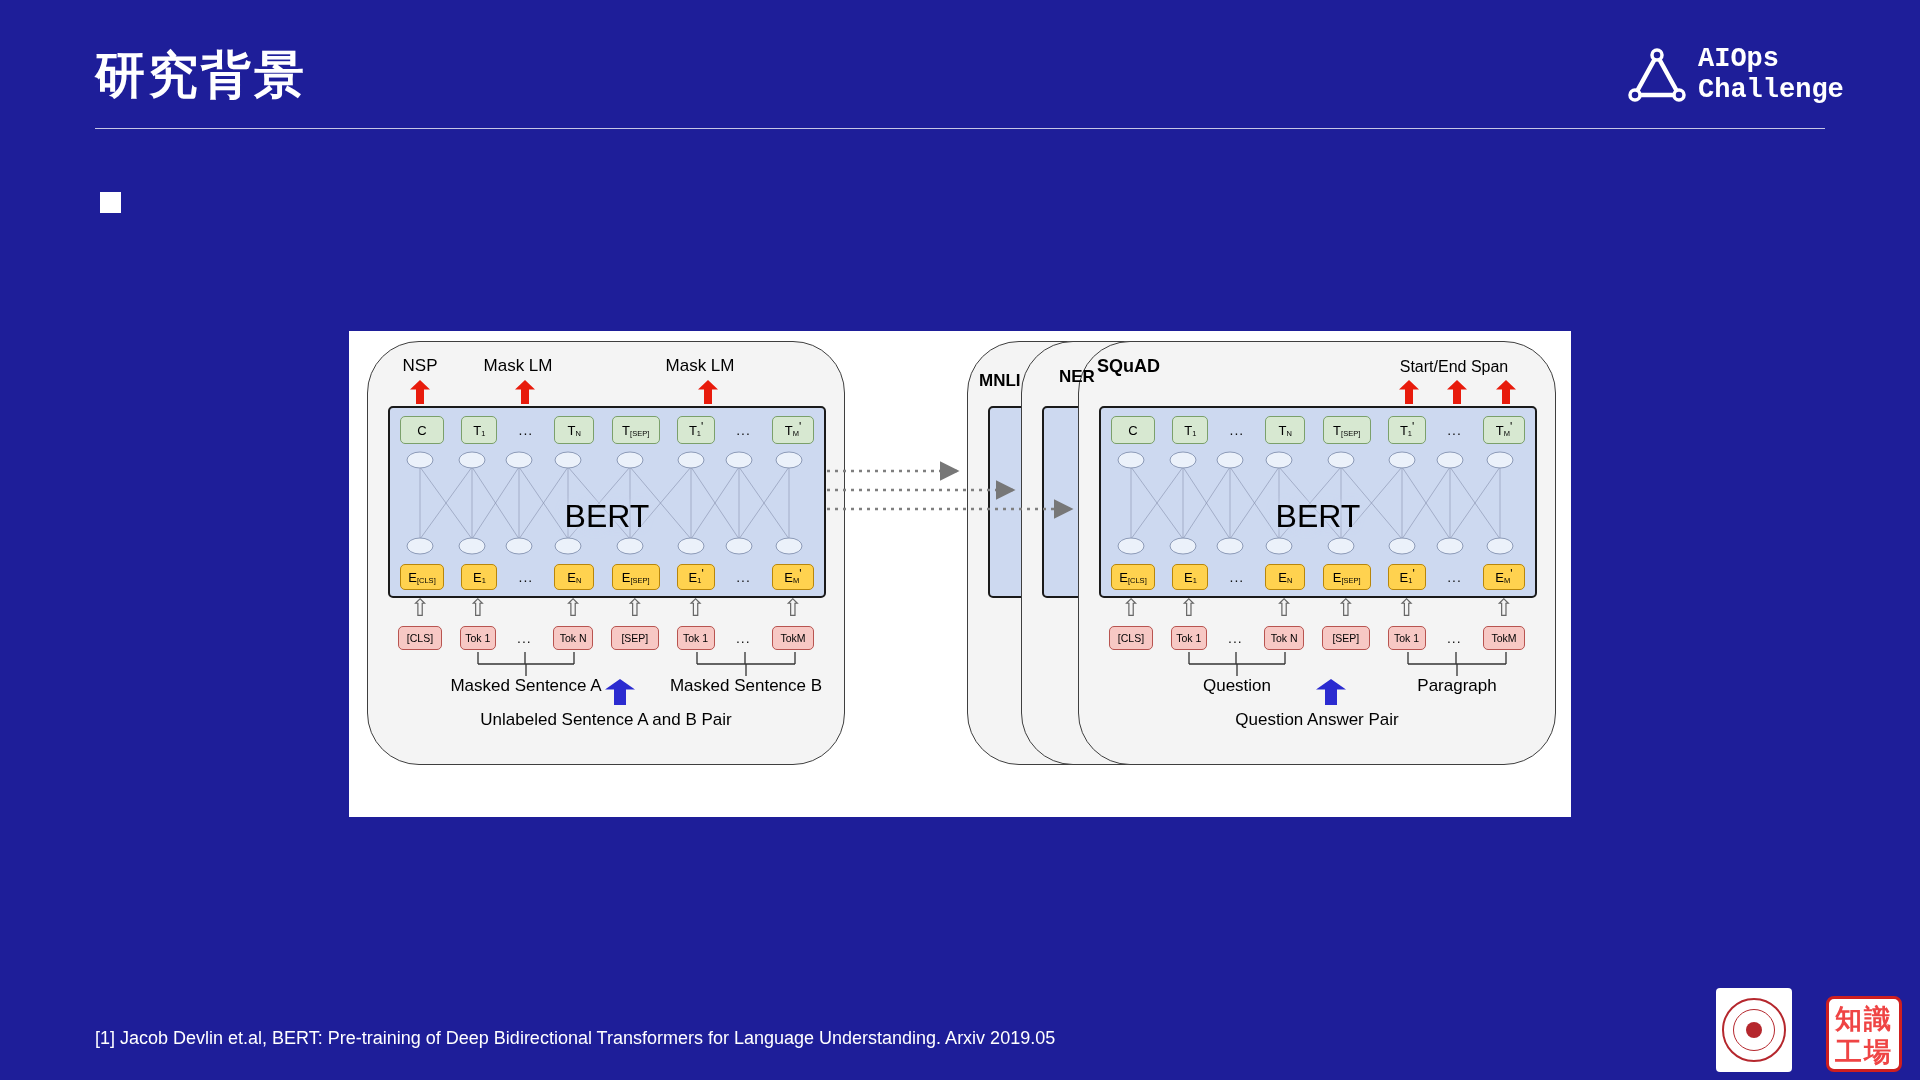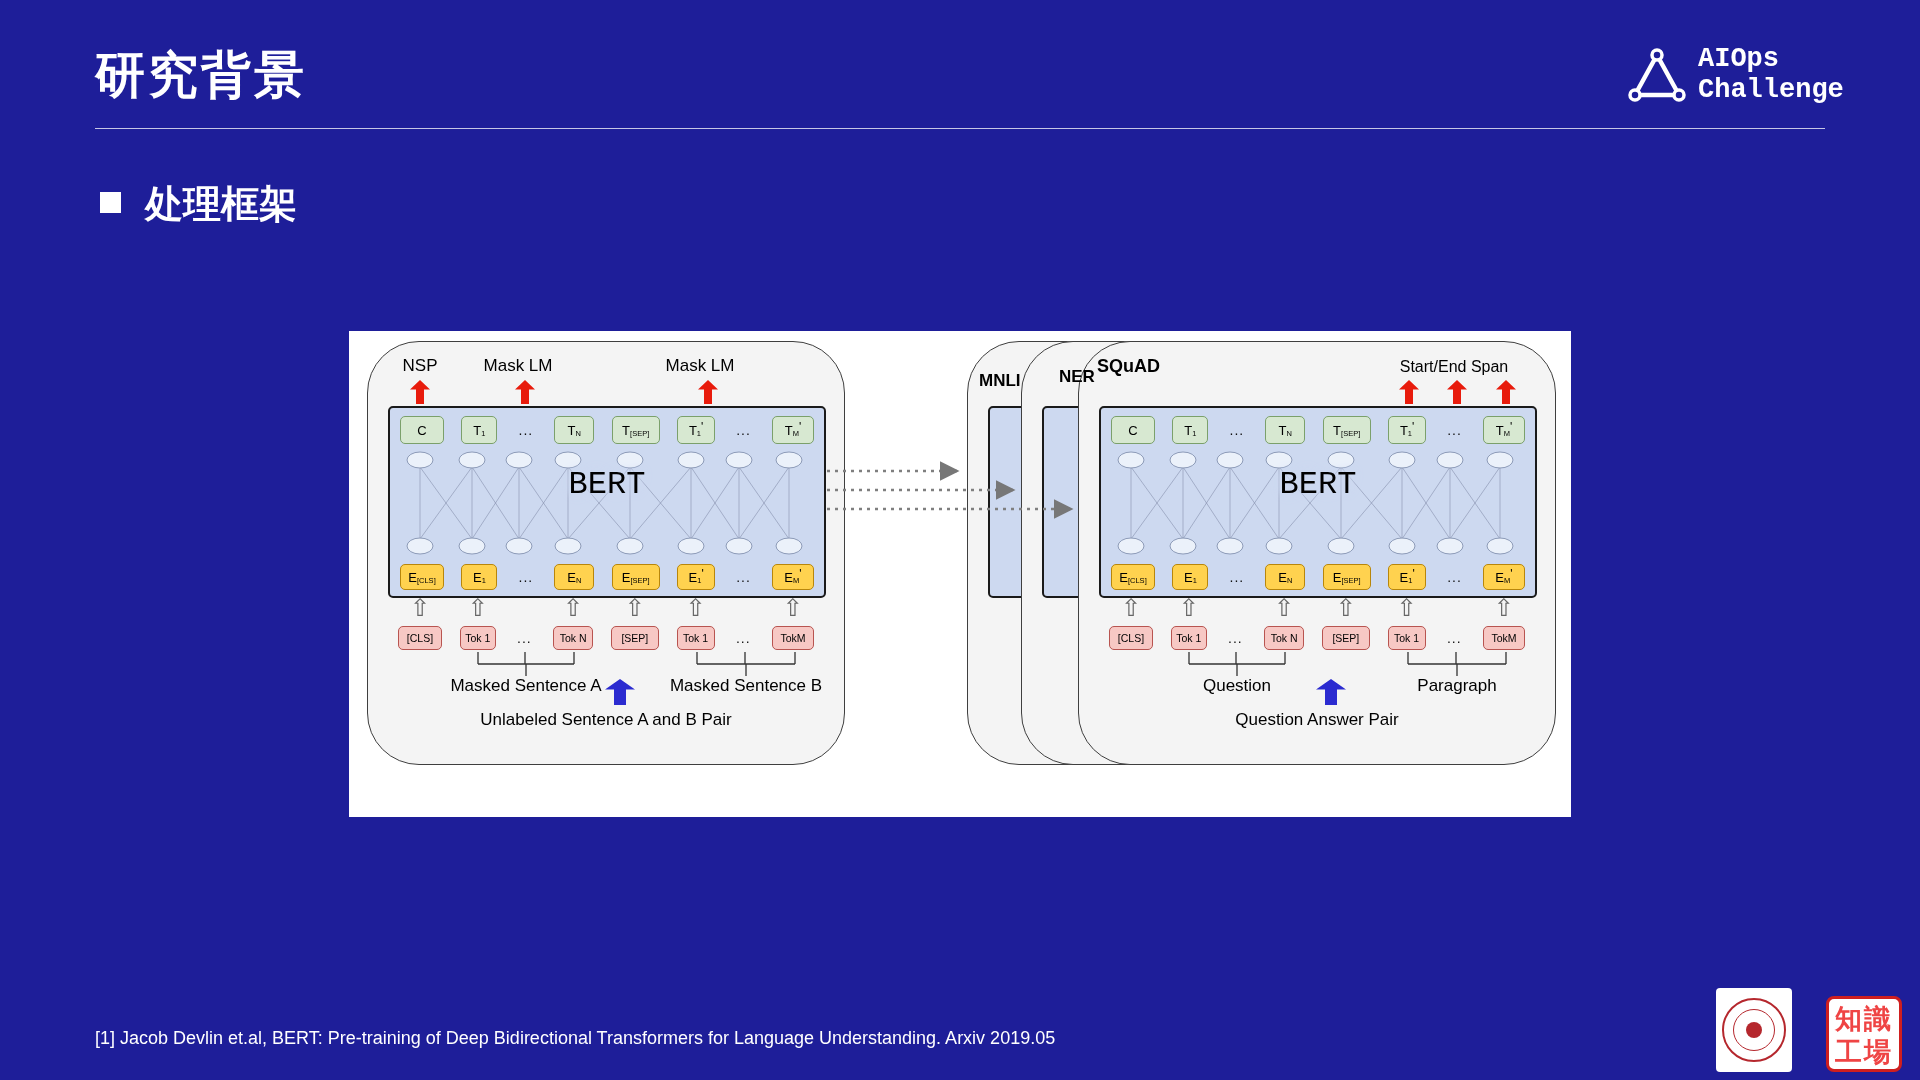--- a/index.html
+++ b/index.html
@@ -28,22 +28,22 @@
   .card-ner  { left:672px; z-index:2; }
   .panel-left  { left:18px;  z-index:3; }
   .panel-right { left:729px; z-index:3; }
   .card-label { position:absolute; z-index:4; font-weight:bold; font-size:17px; color:#000; }
   .lbl-mnli { left:630px; top:40px; }
   .lbl-ner  { left:690px; top:36px;margin-left:20px; }
 
   .bert-box { position:absolute; left:20px; top:64px; width:438px; height:192px; background:#cdd9f0; border:2px solid #1a1a1a; border-radius:5px; }
   .bb-back { z-index:0; }
   .bert-net { position:absolute; inset:0; z-index:1; }
-  .bert-label { position:absolute; width:100%; text-align:center; top:58px; font-size:32px; color:#000; z-index:2;
-                text-shadow:0 0 6px #cdd9f0, 0 0 10px #cdd9f0, 0 0 14px #cdd9f0;font-family:Liberation Mono, monospace; }
+  .bert-label { position:absolute; width:100%; text-align:center; top:90px; font-size:32px; color:#000; z-index:2;
+                text-shadow:0 0 6px #cdd9f0, 0 0 10px #cdd9f0, 0 0 14px #cdd9f0; }
 
   .token-row { position:absolute; display:flex; justify-content:space-between; z-index:3; }
   .row-top    { left:10px; right:10px; top:8px; }
   .row-emb    { left:10px; right:10px; bottom:6px; }
   .row-arrows { left:30px; right:30px; top:252px; height:28px; }
   .row-input  { left:30px; right:30px; top:284px; }
   .slot { display:flex; align-items:center; justify-content:center; }
   .token-row > .slot:nth-child(1){ width:44px; }
   .token-row > .slot:nth-child(2){ width:36px; }
   .token-row > .slot:nth-child(3){ width:22px; }
@@ -120,21 +120,20 @@
       <div>AIOps</div>
       <div>Challenge</div>
     </div>
   </div>
 
   <div class="divider"></div>
 
   <div class="bullet-row">
     <span class="bullet-square"></span>
     <div class="bullet-text">
-      <div>处理框架</div>
     </div>
   </div>
 
   <div class="diagram">
 
     <div class="card card-mnli">
       <div class="bert-box bb-back"></div>
     </div>
     <div class="card card-ner">
       <div class="bert-box bb-back"></div>

